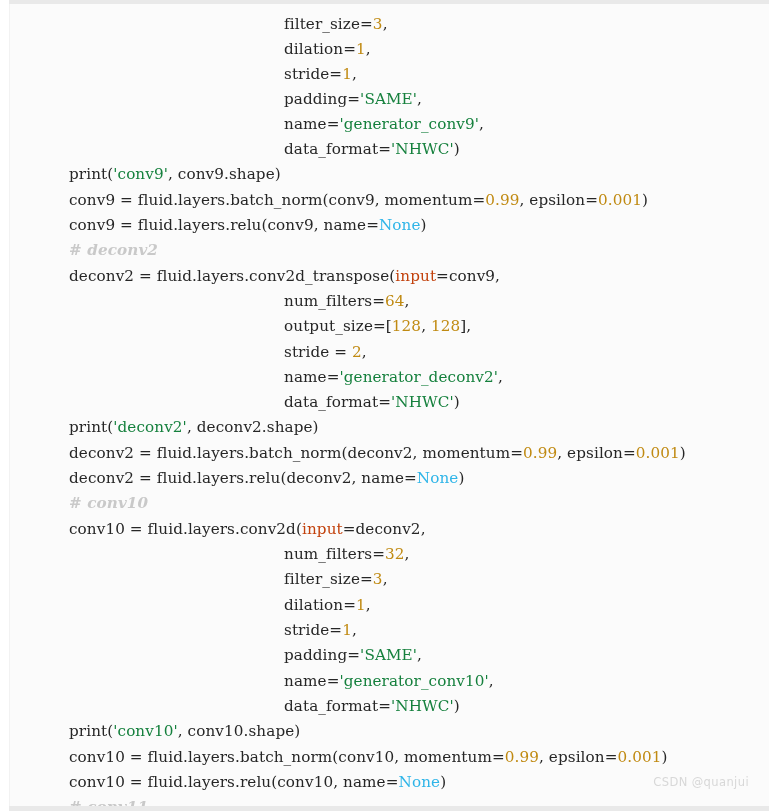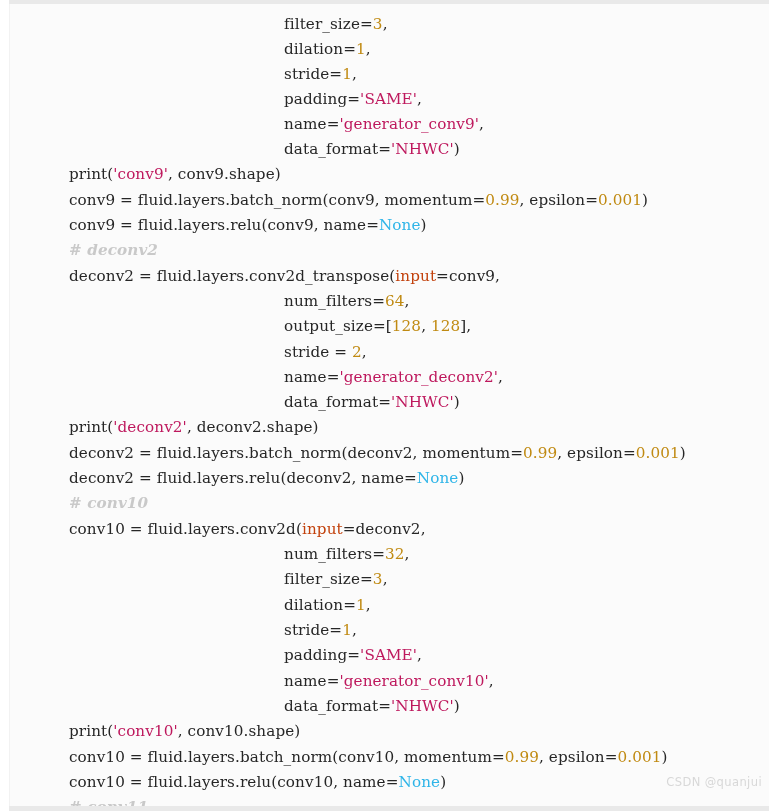--- a/index.html
+++ b/index.html
@@ -95,30 +95,30 @@
     font-family: "DejaVu Serif", serif;
     font-size: 15.2px;
     line-height: 25.3px;
     height: 25.3px;
     color: #222222;
     letter-spacing: 0.1px;
   }
 
   
   .tok-plain   { color: #262626; }
-  .tok-str     { color: #be185d; }
+  .tok-str     { color: #15803d; }
   .tok-num     { color: #c08a12; }
   .tok-none    { color: #2fb5e8; }
   .tok-kwarg   { color: #c2410c; }
   .tok-comment { color: #c9c9c9; font-style: italic; font-weight: bold; }
   .tok-punc    { color: #262626; }
 
   .watermark {
     position: absolute;
-    right: 7px;
+    right: 20px;
     bottom: 22px;
     font-family: "DejaVu Sans", sans-serif;
     font-size: 11.5px;
     color: #d8d8d8;
     letter-spacing: 0.4px;
     z-index: 6;
     white-space: nowrap;
     user-select: none;
   }
 </style>

